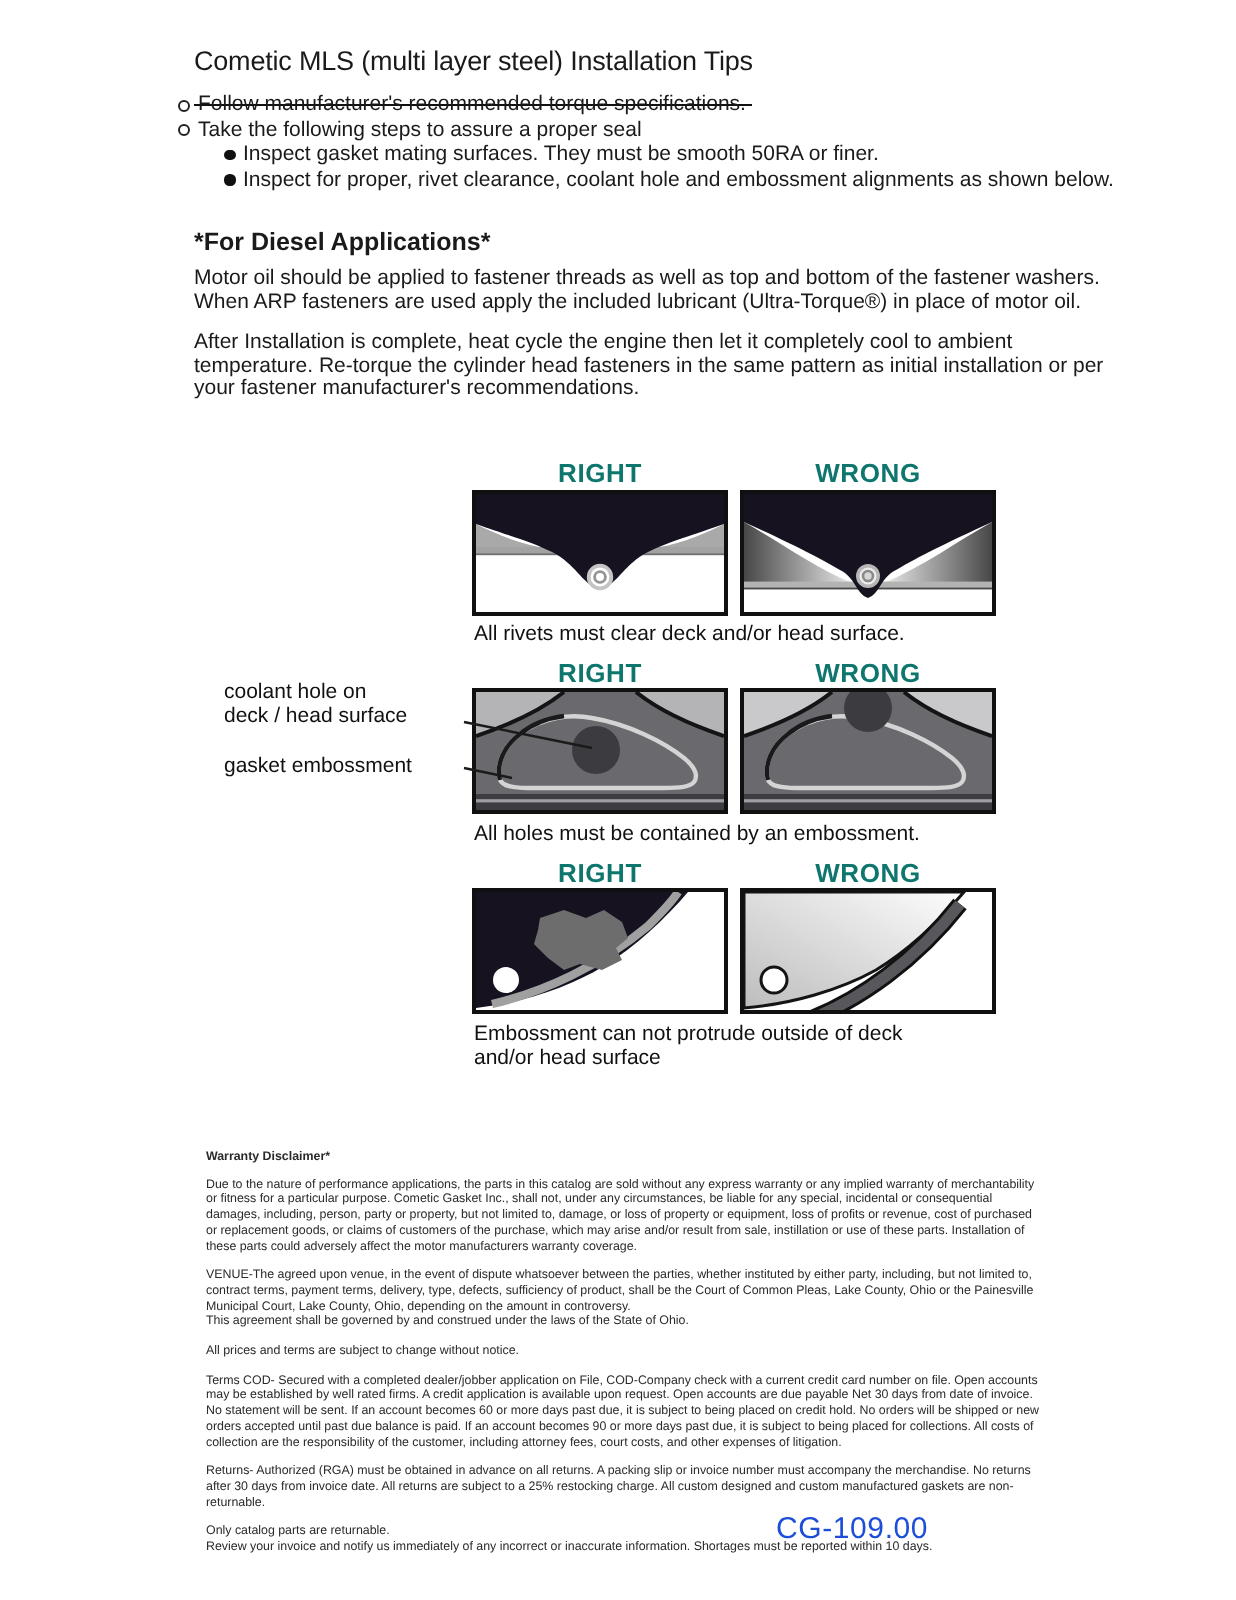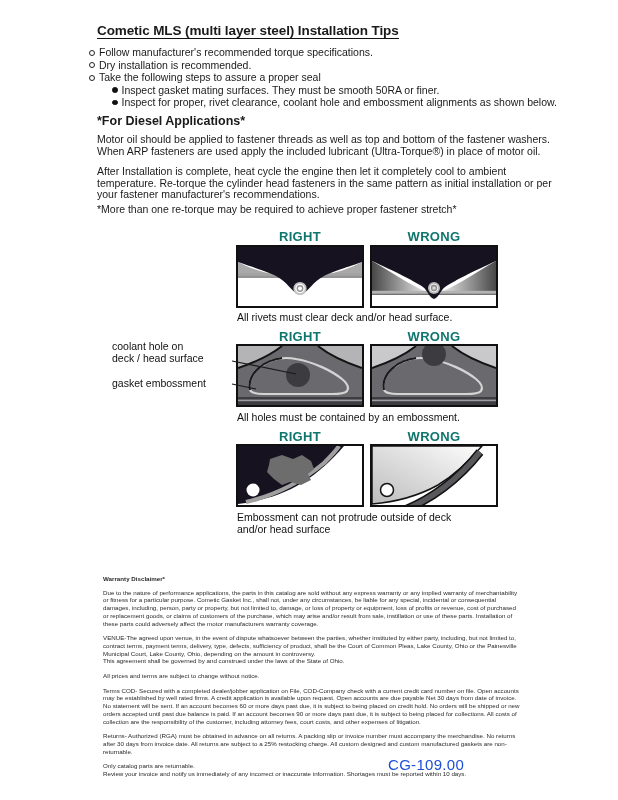--- a/index.html
+++ b/index.html
@@ -4,22 +4,22 @@
 <style>
   html,body{margin:0;padding:0;background:#e9e9e9;}
   #page{
     position:relative;width:618px;height:800px;background:#ffffff;
     font-family:"Liberation Sans", sans-serif;color:#1a1a1a;overflow:hidden;
     margin:0 auto;
   }
   .abs{position:absolute;}
   
   .title{
-    left:97px;top:23px;font-size:13.5px;font-weight:bold;letter-spacing:-0.1px;
-    border-bottom:1.5px solid #111;padding-bottom:0;
+    left:97px;top:23px;font-size:13.5px;font-weight:normal;letter-spacing:-0.1px;
+    border-bottom:1.5px solid #111;padding-bottom:14px;
   }
   
   .bullets{left:89px;top:46px;width:470px;font-size:10.5px;line-height:12.6px;}
   .b-row{display:flex;align-items:flex-start;text-align:center;}
   .b-row .mk{flex:0 0 auto;width:4px;height:4px;border:1px solid #222;border-radius:50%;margin:3.5px 4px 0 0;}
   .b-row.sub{margin-left:23px;}
   .b-row.sub .mk{background:#111;border-color:#111;width:3.5px;height:3.5px;}
   
   .diesel-h{left:97px;top:114px;font-size:12.5px;font-weight:bold;}
   .para{left:97px;width:455px;font-size:10.5px;line-height:11.6px;}
@@ -45,40 +45,35 @@
 
   <div class="abs title">Cometic MLS (multi layer steel) Installation Tips</div>
 
   <div class="abs bullets">
     <div class="b-row">
       <span class="mk"></span>
       <span>Follow manufacturer's recommended torque specifications.</span>
     </div>
     <div class="b-row">
       <span class="mk"></span>
-      <span>Dry installation is recommended.</span>
-    </div>
-    <div class="b-row">
-      <span class="mk"></span>
       <span>Take the following steps to assure a proper seal</span>
     </div>
     <div class="b-row sub">
       <span class="mk"></span>
       <span>Inspect gasket mating surfaces.  They must be smooth 50RA or finer.</span>
     </div>
     <div class="b-row sub">
       <span class="mk"></span>
       <span>Inspect for proper, rivet clearance, coolant hole and embossment alignments as shown below.</span>
     </div>
   </div>
 
   <div class="abs diesel-h">*For Diesel Applications*</div>
   <div class="abs para p1">Motor oil should be applied to fastener threads as well as top and bottom of the fastener washers. When ARP fasteners are used apply the included lubricant (Ultra-Torque®) in place of motor oil.</div>
   <div class="abs para p2">After Installation is complete, heat cycle the engine then let it completely cool to ambient temperature. Re-torque the cylinder head fasteners in the same pattern as initial installation or per your fastener manufacturer's recommendations.</div>
-  <div class="abs para note">*More than one re-torque may be required to achieve proper fastener stretch*</div>
 
   <div class="abs fig-label" style="left:236px;top:229px;">RIGHT</div>
   <div class="abs fig-label" style="left:370px;top:229px;">WRONG</div>
 
   <div class="abs dbox" style="left:236px;top:245px;">
     <svg width="124" height="59" viewBox="0 0 124 59">
       <rect x="0" y="0" width="124" height="59" fill="#ffffff"></rect>
       <path d="M0,15 C14,22 24,25.5 38,27.5 L0,27.5 Z" fill="#a9a9a9"></path>
       <path d="M124,15 C110,22 100,25.5 86,27.5 L124,27.5 Z" fill="#a9a9a9"></path>
       <rect x="0" y="26.5" width="124" height="4" fill="#a2a2a2"></rect>

